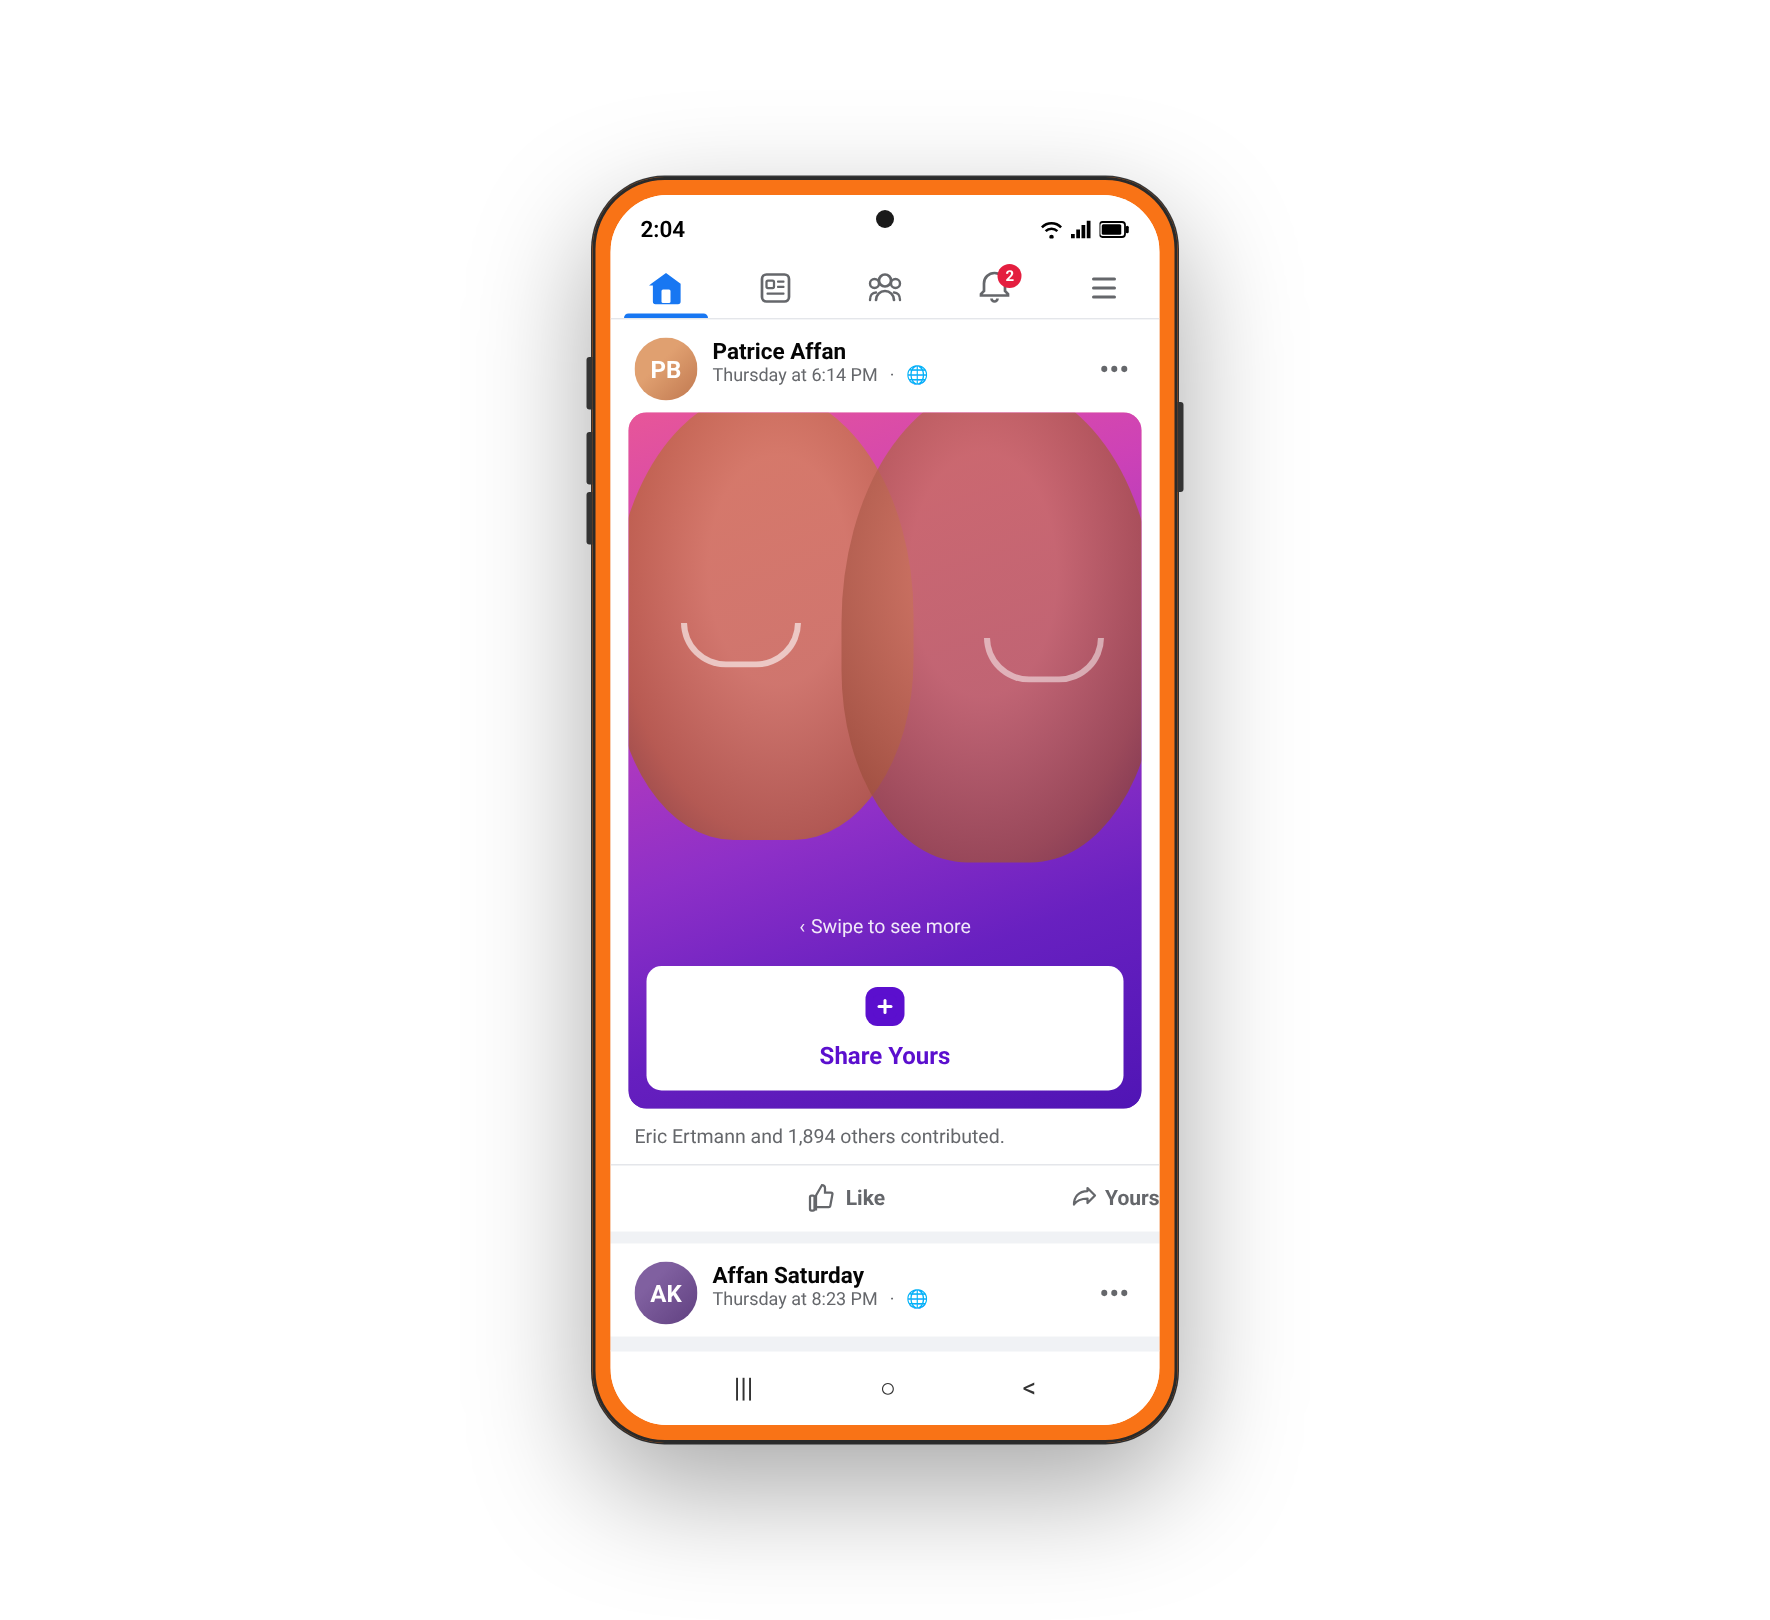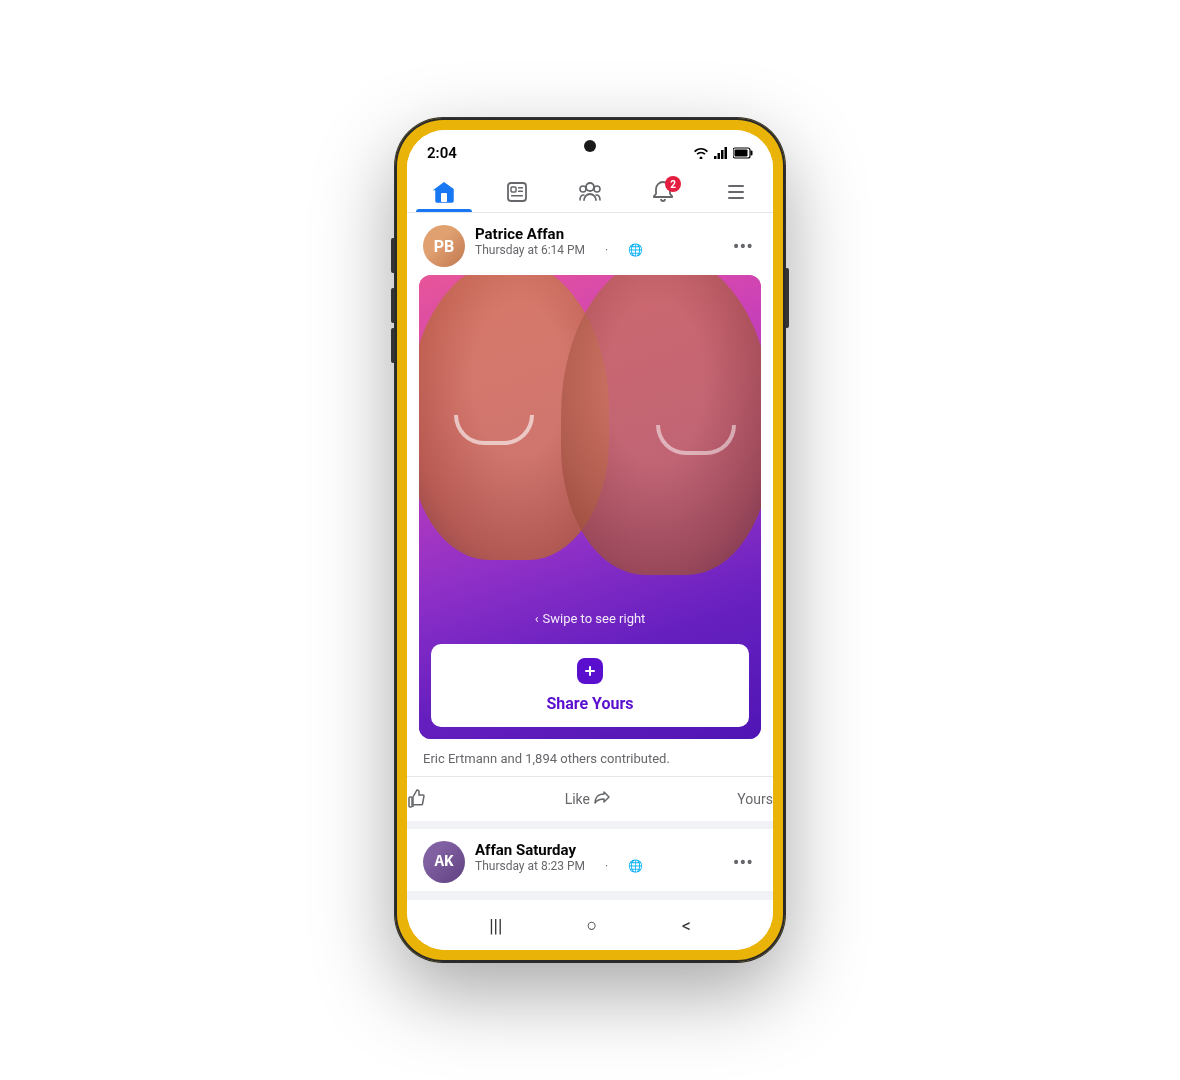--- a/index.html
+++ b/index.html
@@ -10,21 +10,21 @@
       display: flex;
       align-items: center;
       justify-content: center;
       font-family: -apple-system, BlinkMacSystemFont, 'Segoe UI', Roboto, Helvetica, Arial, sans-serif;
     }
 
     
     .phone-shell {
       width: 390px;
       height: 844px;
-      background: #eab308;
+      background: #f97316;
       border-radius: 48px;
       padding: 12px;
       box-shadow: 0 30px 80px rgba(0,0,0,0.35), 0 0 0 1px #3a3a3a, inset 0 0 0 2px #2a2a2a;
       position: relative;
     }
 
     
     .phone-shell::before {
       content: '';
       position: absolute;
@@ -178,34 +178,33 @@
     .avatar-img-2 {
       width: 100%;
       height: 100%;
       background: linear-gradient(135deg, #8060a0 30%, #604080 100%);
       display: flex;
       align-items: center;
       justify-content: center;
       color: #fff;
       font-size: 16px;
       font-weight: 700;
-      font-family: Liberation Mono, monospace;
     }
     .post-info {}
     .post-author {
       font-size: 15px;
       font-weight: 700;
       color: #050505;
     }
     .post-meta {
       font-size: 12px;
       color: #65676b;
       display: flex;
       align-items: center;
-      gap: 20px;
+      gap: 8px;
     }
     .more-btn {
       font-size: 20px;
       color: #65676b;
       cursor: pointer;
       padding: 4px;
     }
 
     
     .post-card {
@@ -337,26 +336,26 @@
     
     .action-bar {
       border-top: 1px solid #e4e6ea;
       display: flex;
       padding: 4px 0;
     }
     .action-btn {
       flex: 1;
       display: flex;
       align-items: center;
-      justify-content: space-between;
+      justify-content: flex-end;
       gap: 6px;
       padding: 8px 0;
       cursor: pointer;
       font-size: 14px;
-      font-weight: 400;
+      font-weight: 700;
       color: #65676b;
     }
 
     
     .post2 {
       background: #fff;
     }
 
     
     .android-nav {
@@ -482,21 +481,21 @@
           <div class="faces-container">
             <div class="face-left"></div>
             <div class="face-right"></div>
             <div class="smile-left"></div>
             <div class="smile-right"></div>
           </div>
 
           <div class="post-text-overlay">
             <div class="swipe-hint">
               <span>‹</span>
-              <span>Swipe to see right</span>
+              <span>Swipe to see more</span>
             </div>
           </div>
 
           <div class="share-yours-btn">
             <div class="share-yours-icon">
               <svg width="18" height="18" viewBox="0 0 18 18" fill="none">
                 <rect x="1" y="1" width="16" height="16" rx="4" fill="#5b0fce"></rect>
                 <rect x="8" y="4" width="2" height="10" rx="1" fill="#fff"></rect>
                 <rect x="4" y="8" width="10" height="2" rx="1" fill="#fff"></rect>
               </svg>

